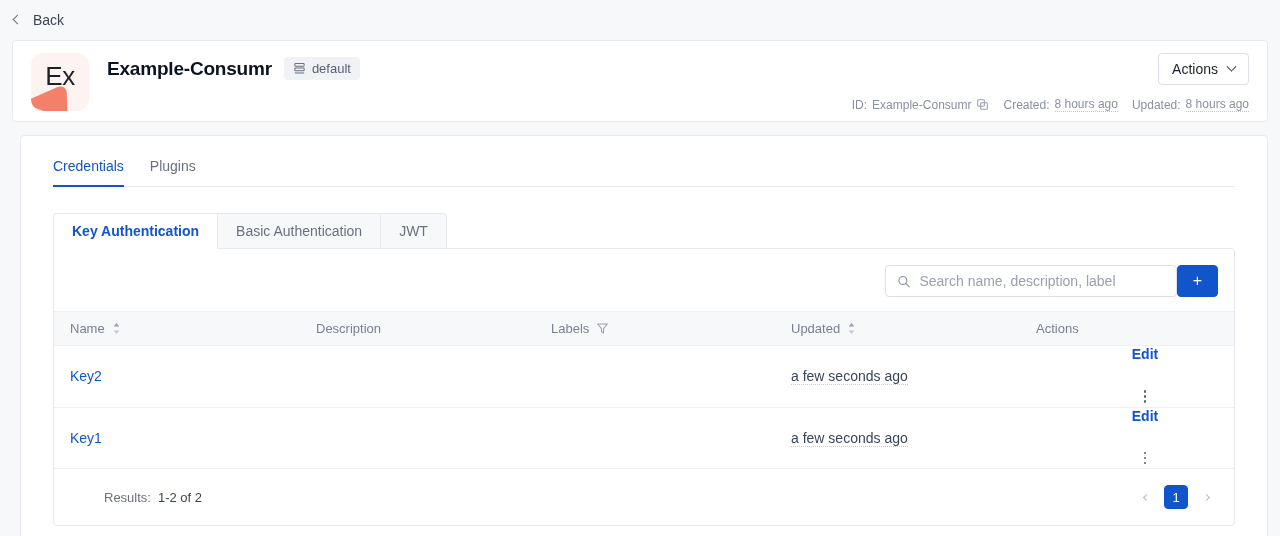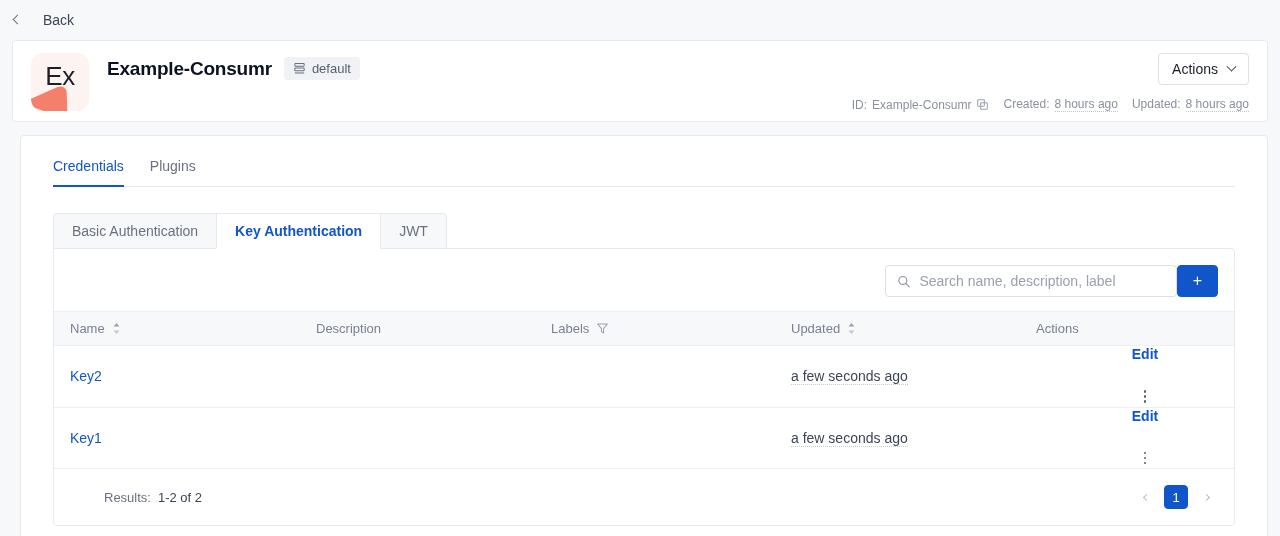--- a/index.html
+++ b/index.html
@@ -15,21 +15,21 @@
   .topbar {
     height: 40px;
     display: flex;
     align-items: center;
     padding-left: 14px;
     background: #f7f8fa;
   }
   .back-link {
     display: inline-flex;
     align-items: center;
-    gap: 22px;
+    gap: 12px;
     font-size: 14px;
     color: #3c4557;
     cursor: pointer;
     line-height: 1;
   }
   .chev-left {
     display: inline-block;
     width: 7px; height: 7px;
     border-left: 1.4px solid #6a7080;
     border-bottom: 1.4px solid #6a7080;
@@ -148,21 +148,21 @@
     transform: rotate(45deg) translate(-2px,-2px);
   }
   .meta-row {
     display: flex;
     align-items: center;
     gap: 14px;
     font-size: 12px;
     color: #8a909e;
     white-space: nowrap;
   }
-  .meta-item { display: inline-flex; gap: 5px; }
+  .meta-item { display: inline-flex; align-items: center; gap: 5px; }
   .meta-label { color: #8a909e; }
   .meta-value-dotted {
     color: #8a909e;
     border-bottom: 1px dotted #bfc4cf;
     cursor: default;
   }
   .copy-ico { display:block; cursor: pointer; }
 
   
   .content-card {
@@ -420,22 +420,22 @@
 </div>
 
 <div class="card content-card">
 
   <div class="tabs">
     <div class="tab active">Credentials</div>
     <div class="tab">Plugins</div>
   </div>
 
   <div class="subtabs">
+    <div class="subtab active">Key Authentication</div>
     <div class="subtab">Basic Authentication</div>
-    <div class="subtab active">Key Authentication</div>
     <div class="subtab">JWT</div>
   </div>
 
   <div class="table-card">
 
     <div class="table-toolbar">
       <div class="search-box">
         <svg width="15" height="15" viewBox="0 0 16 16">
           <circle cx="6.8" cy="6.8" r="4.6" fill="none" stroke="#8a909e" stroke-width="1.3"></circle>
           <line x1="10.3" y1="10.3" x2="14.2" y2="14.2" stroke="#8a909e" stroke-width="1.3" stroke-linecap="round"></line>

